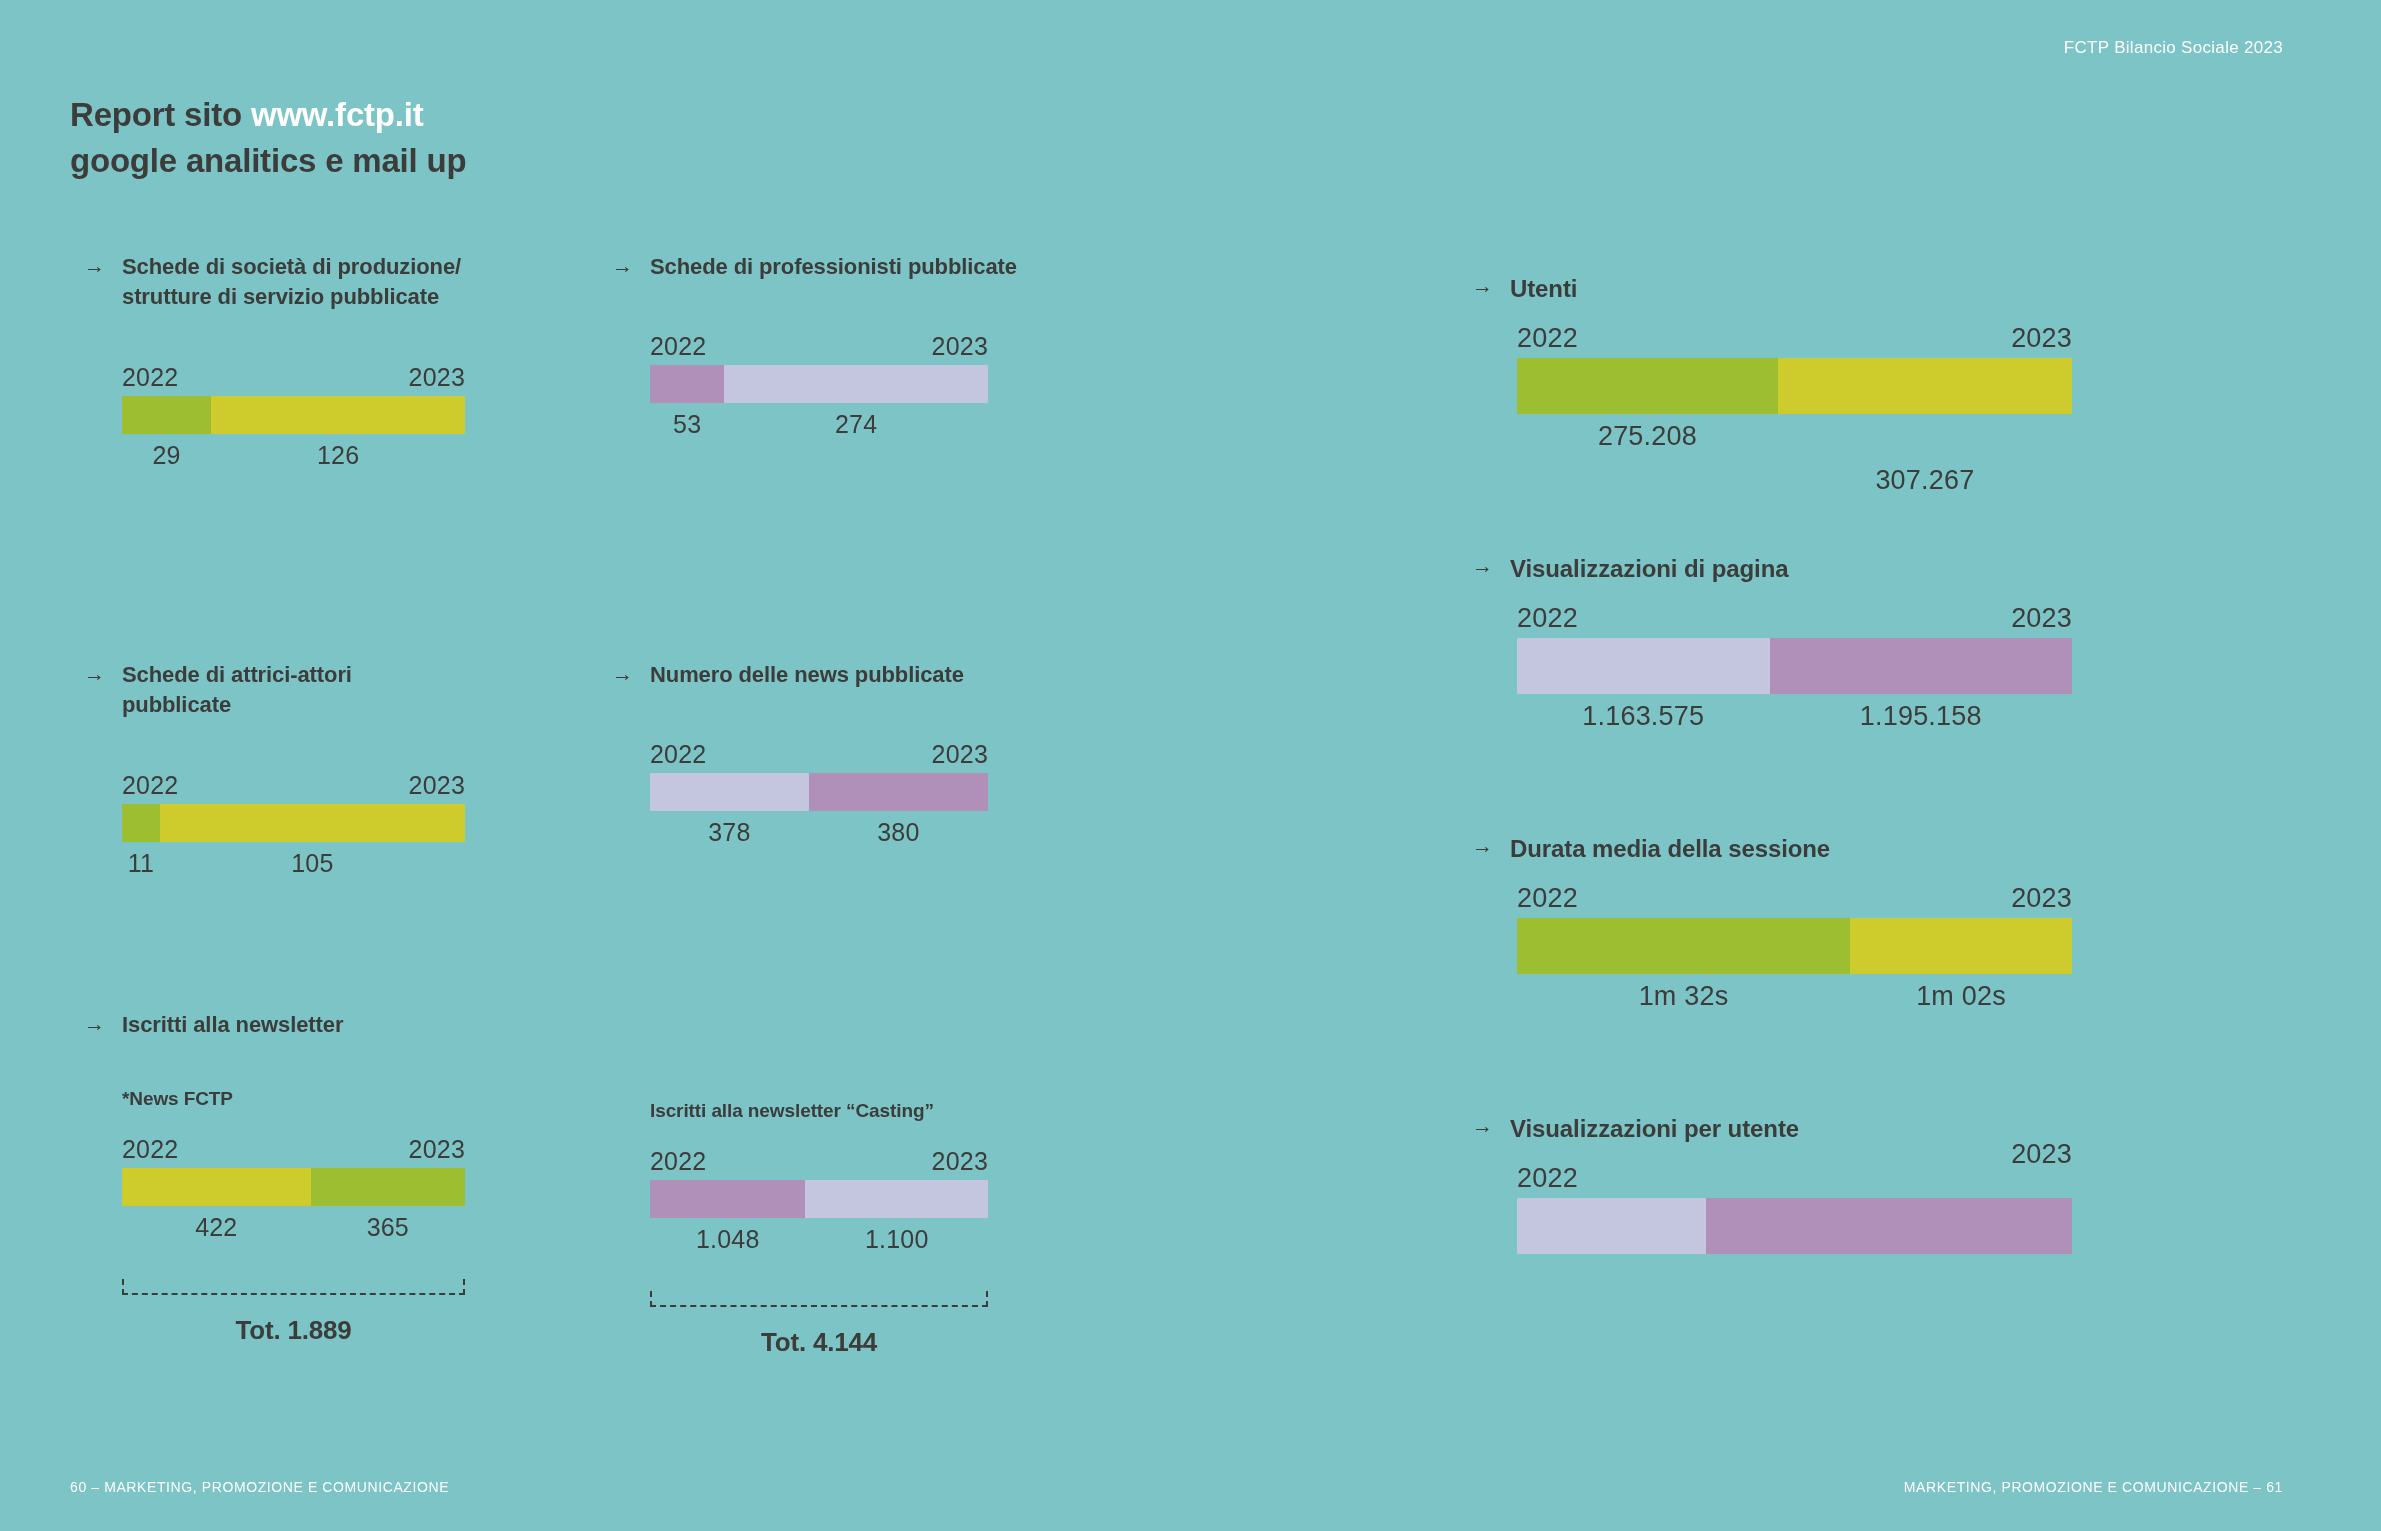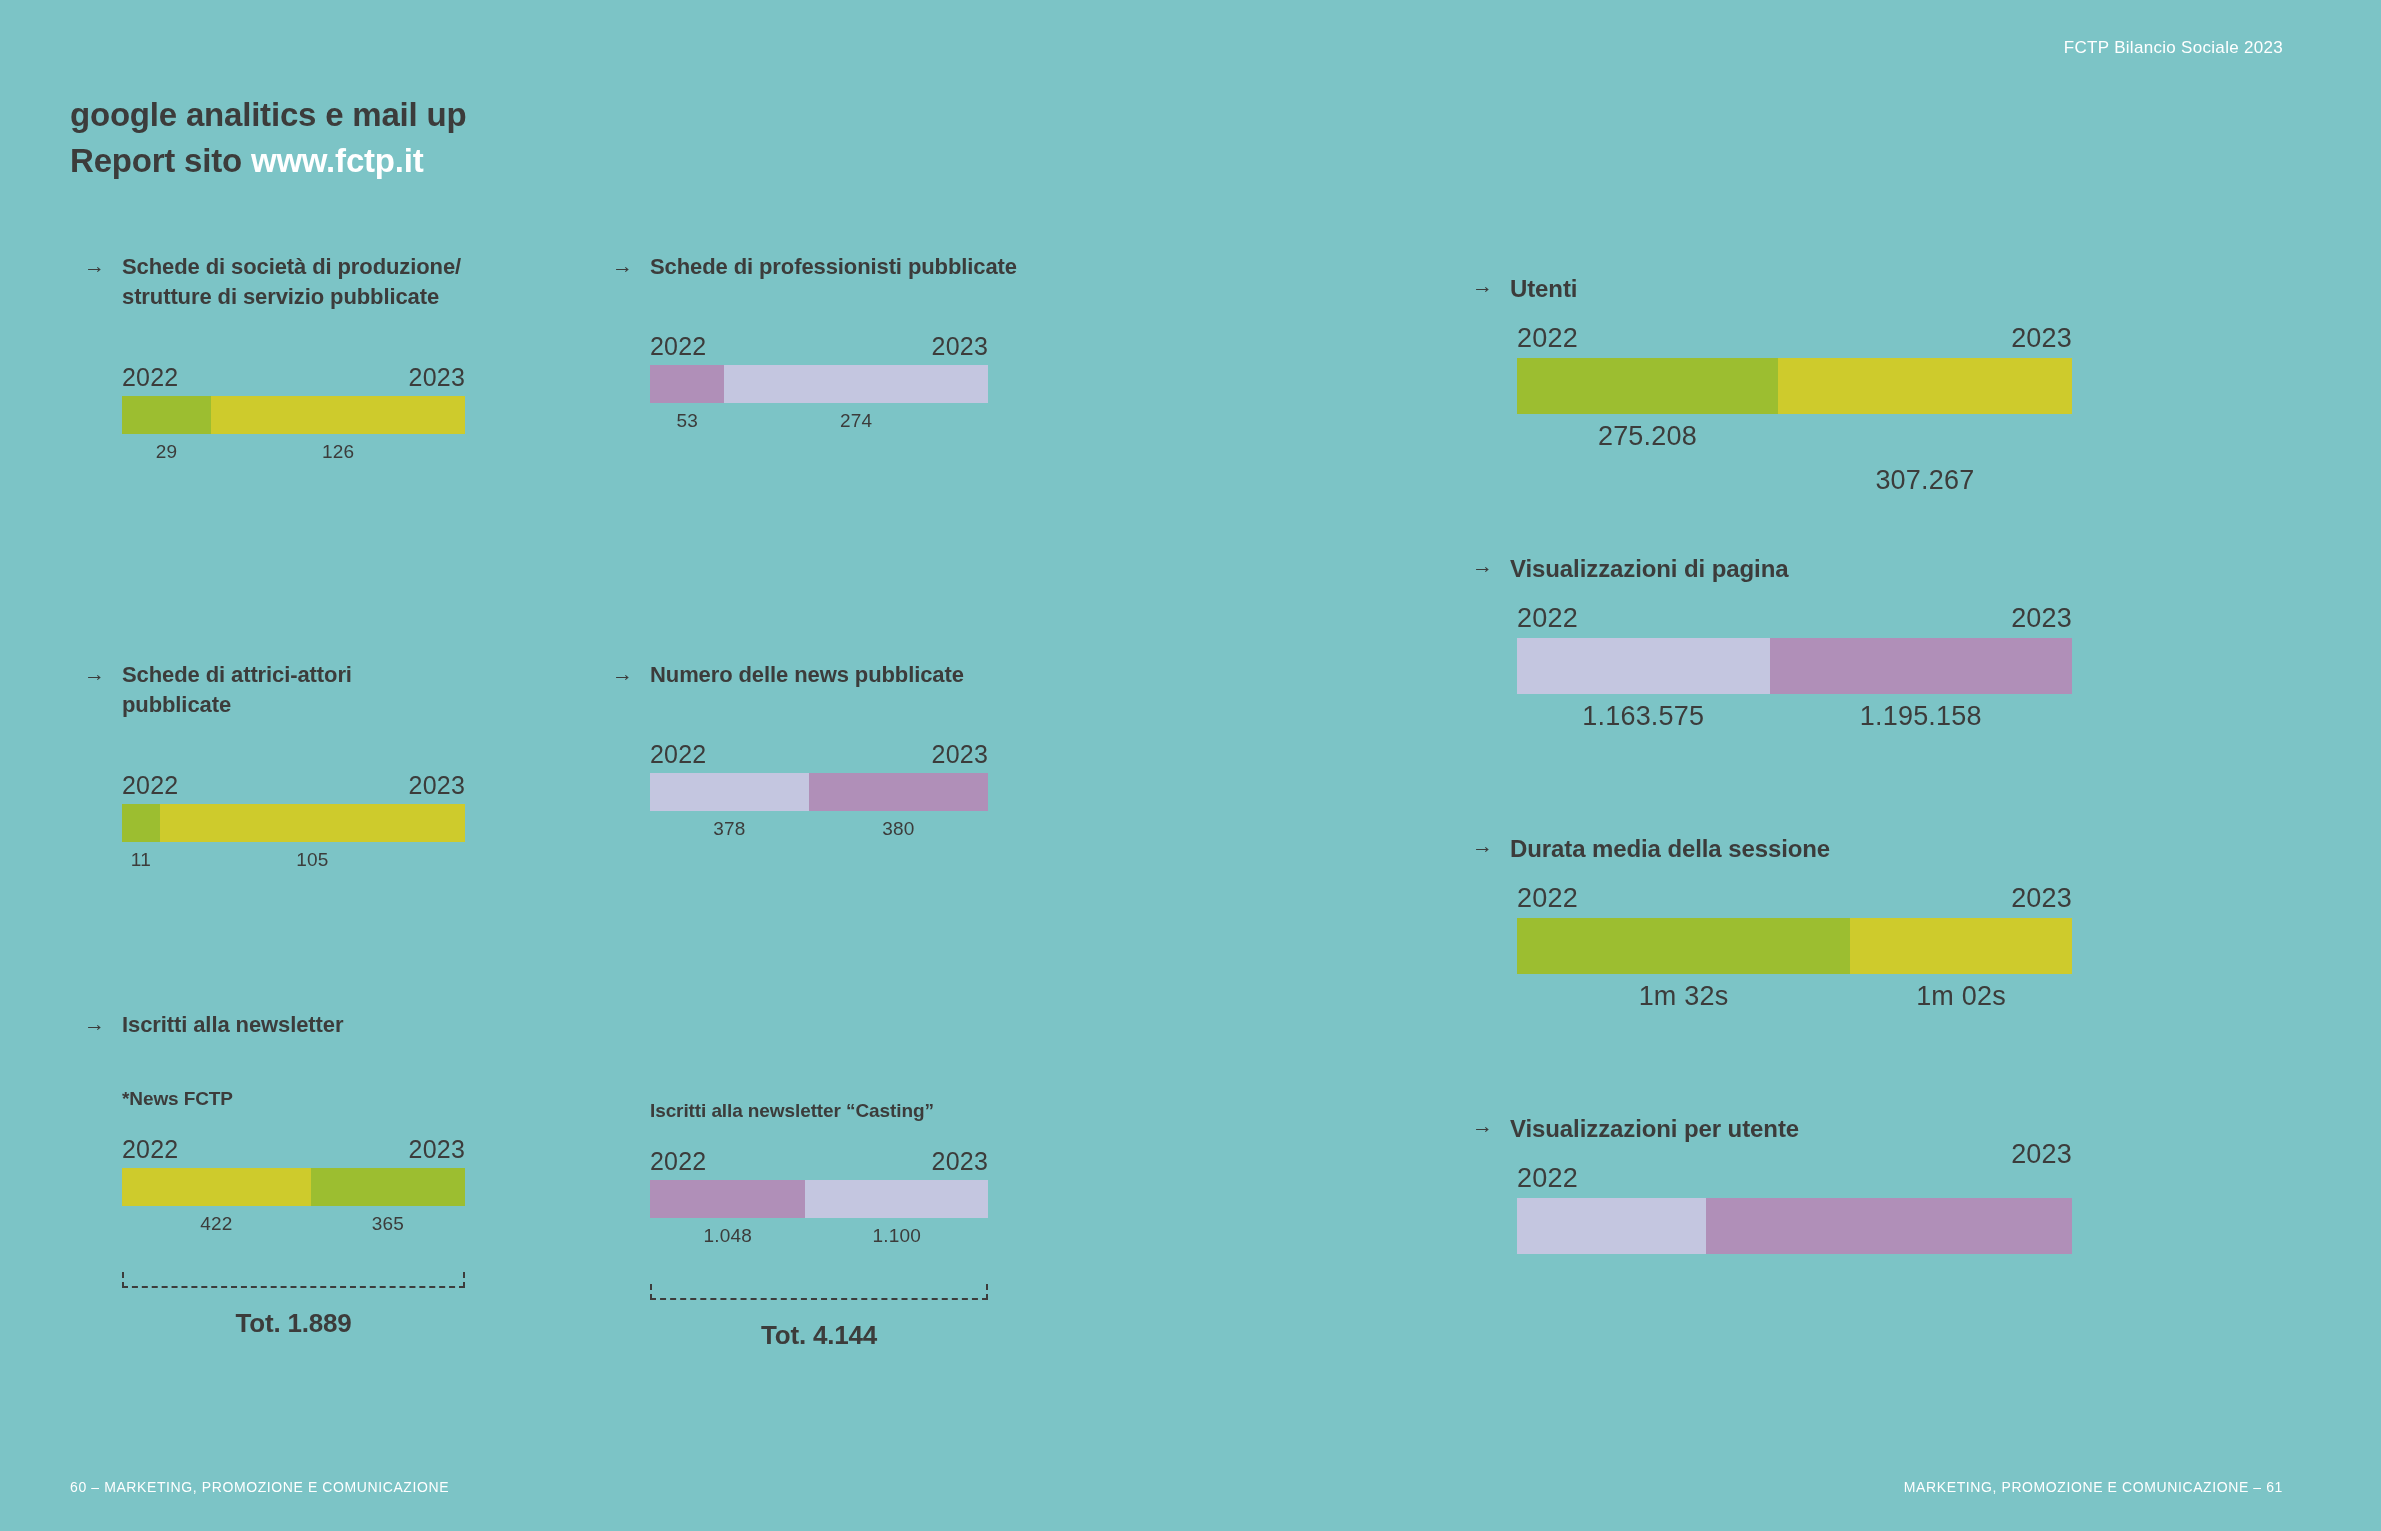--- a/index.html
+++ b/index.html
@@ -83,21 +83,21 @@
   .bar {
     display: flex;
     width: 100%;
     height: 38px;
     overflow: hidden;
   }
   .bar .seg { height: 100%; }
 
   .vals {
     display: flex;
-    font-size: 19px;
+    font-size: 25px;
     letter-spacing: 0.2px;
     margin-top: 7px;
   }
   .vals .v { text-align: center; }
 
   
   .bracket {
     margin-top: 37px;
     height: 16px;
     border: 2px dashed #3c3c3b;
@@ -128,22 +128,22 @@
   }
   .footer-left { left: 70px; }
   .footer-right { right: 98px; }
 </style>
 </head>
 <body>
 
 <div class="page-header">FCTP Bilancio Sociale 2023</div>
 
 <div class="title-block">
+  <div><span>Report sito </span><span class="accent">www.fctp.it</span></div>
   <div>google analitics e mail up</div>
-  <div><span>Report sito </span><span class="accent">www.fctp.it</span></div>
 </div>
 
 <div class="chart" style="left:84px; top:252px; width:410px;">
   <div class="chart-head">
     <span class="arrow-icon">→</span>
     <span class="chart-title" style="white-space:pre-line;">Schede di società di produzione/
 strutture di servizio pubblicate</span>
   </div>
   <div class="chart-body" style="margin-left:38px; width:343px; margin-top:50px;">
     <div class="years">

